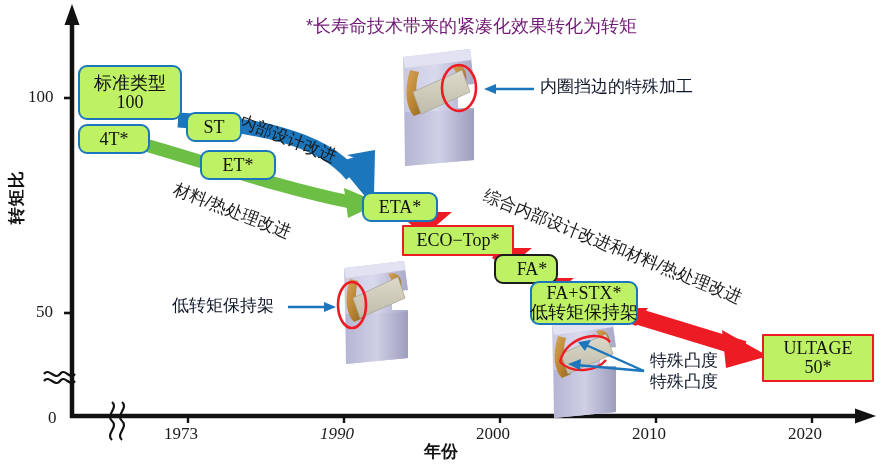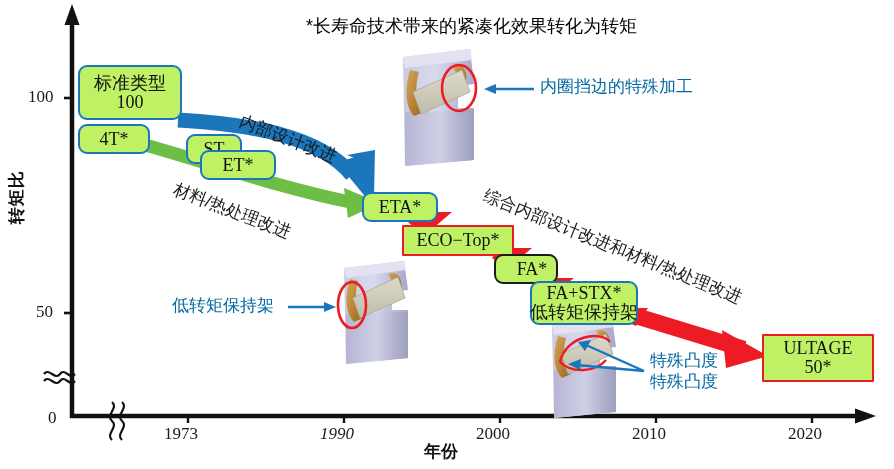--- a/index.html
+++ b/index.html
@@ -40,27 +40,27 @@
     color: #111111;
   }
   .axis-title-y {
     transform: rotate(-90deg);
     transform-origin: 50% 50%;
     letter-spacing: 1px;
   }
   .anno {
     font-family: "Liberation Sans", sans-serif;
     font-size: 17px;
-    color: #0369a1;
+    color: #0f172a;
     text-align: left;
   }
   .anno-big {
     font-family: "Liberation Sans", sans-serif;
     font-size: 18px;
-    color: #000000;
+    color: #701a75;
   }
   .diag {
     font-family: "Liberation Sans", sans-serif;
     font-size: 17px;
     color: #1a1a1a;
     transform-origin: 0 50%;
   }
   
   .node {
     position: absolute;
@@ -248,21 +248,21 @@
 
   <div class="node node-blue" style="left:78px; top:65px; width:104px; height:55px;">
     <span class="l1 lbl-cjk">标准类型</span>
     <span class="l2 lbl-serif">100</span>
   </div>
 
   <div class="node node-blue" style="left:78px; top:124px; width:72px; height:30px;">
     <span class="l1 lbl-serif">4T*</span>
   </div>
 
-  <div class="node node-blue" style="left:186px; top:112px; width:56px; height:30px;margin-top:22px;">
+  <div class="node node-blue" style="left:186px; top:112px; width:56px; height:30px;">
     <span class="l1 lbl-serif">ST</span>
   </div>
 
   <div class="node node-blue" style="left:200px; top:150px; width:76px; height:30px;">
     <span class="l1 lbl-serif">ET*</span>
   </div>
 
   <div class="node node-blue" style="left:362px; top:192px; width:76px; height:30px;">
     <span class="l1 lbl-serif">ETA*</span>
   </div>

